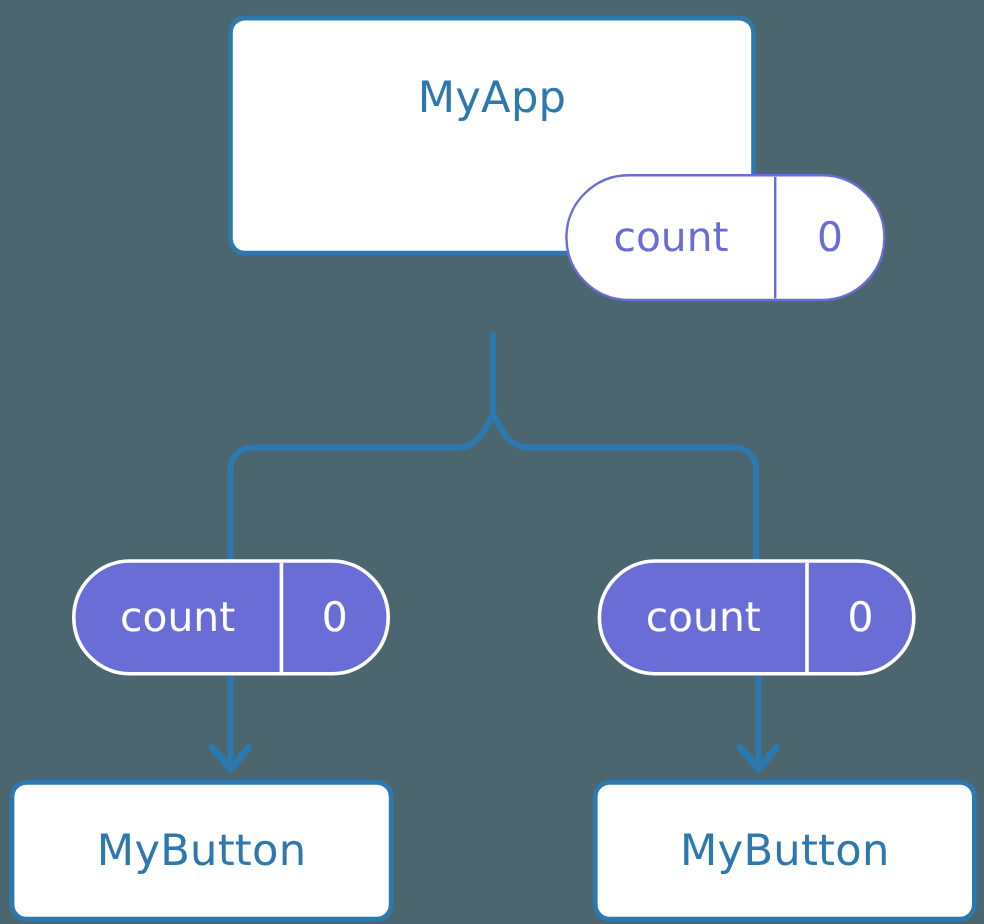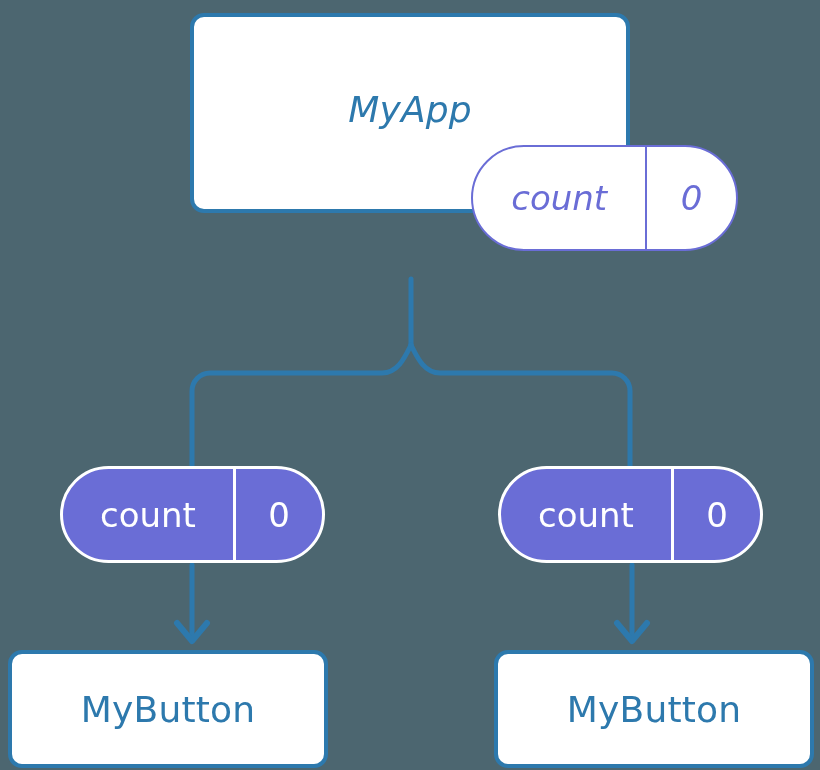--- a/index.html
+++ b/index.html
@@ -43,22 +43,21 @@
     font-size: 36px;
     letter-spacing: 0.2px;
     white-space: nowrap;
   }
 
   #app-box {
     left: 190px;
     top: 13px;
     width: 440px;
     height: 200px;
-    padding-top: 72px;
-    font-style: italic;
+    padding-top: 44px;
   }
   #btn-box-left {
     left: 8px;
     top: 650px;
     width: 320px;
     height: 118px;
     justify-content: center;
     padding-top: 0;
   }
   #btn-box-right {

